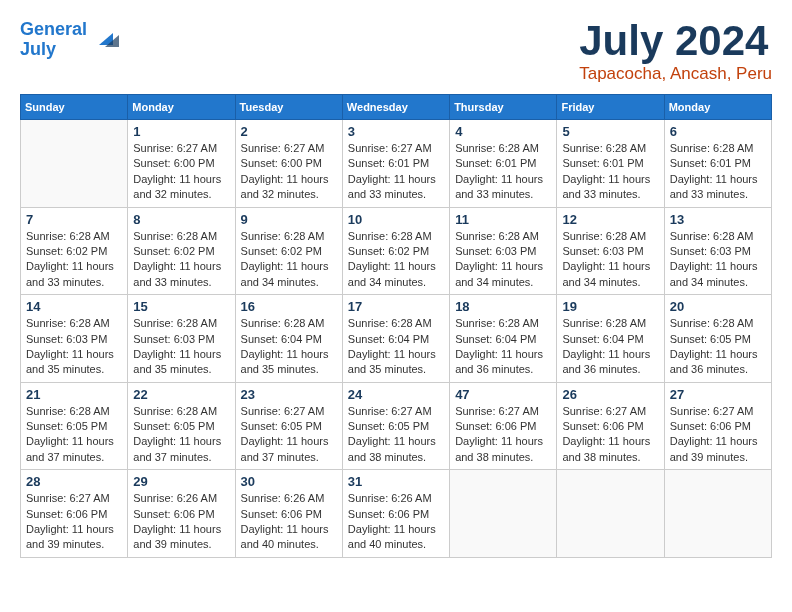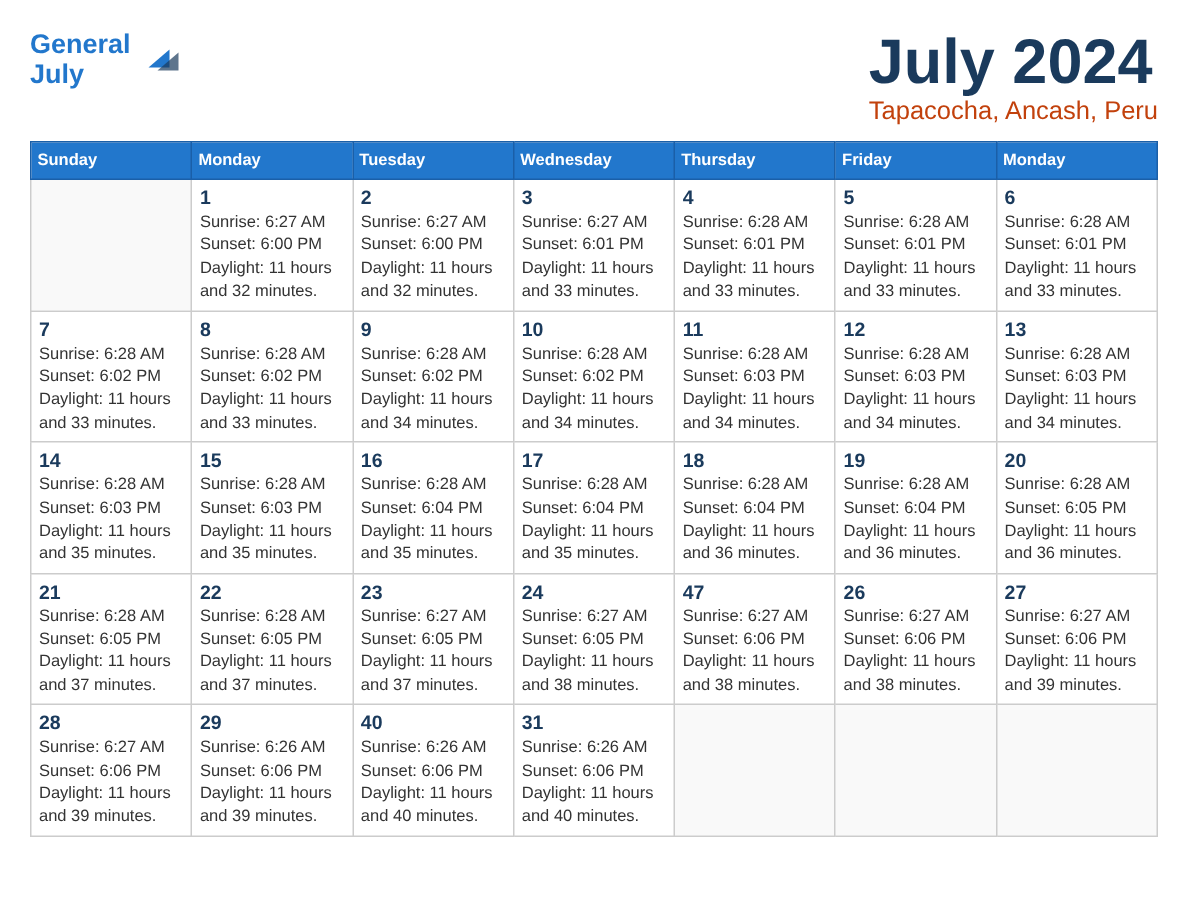--- a/index.html
+++ b/index.html
@@ -328,21 +328,21 @@
 and 39 minutes.</div>
         </td>
         <td>
           <div class="day-number">29</div>
           <div class="day-info" style="white-space: pre-line;">Sunrise: 6:26 AM
 Sunset: 6:06 PM
 Daylight: 11 hours
 and 39 minutes.</div>
         </td>
         <td>
-          <div class="day-number">40</div>
+          <div class="day-number">30</div>
           <div class="day-info" style="white-space: pre-line;">Sunrise: 6:26 AM
 Sunset: 6:06 PM
 Daylight: 11 hours
 and 40 minutes.</div>
         </td>
         <td>
           <div class="day-number">31</div>
           <div class="day-info" style="white-space: pre-line;">Sunrise: 6:26 AM
 Sunset: 6:06 PM
 Daylight: 11 hours

